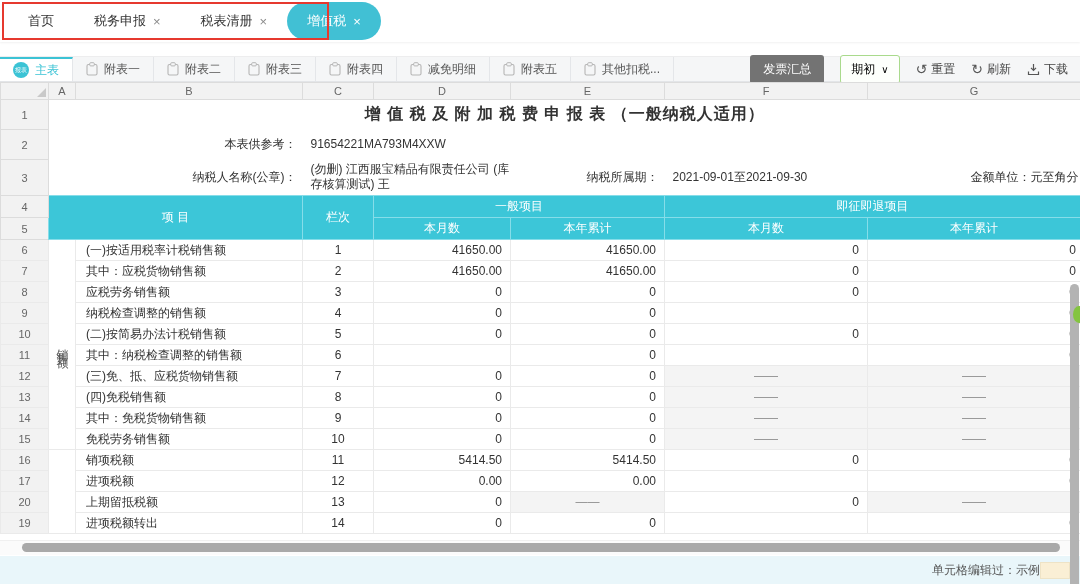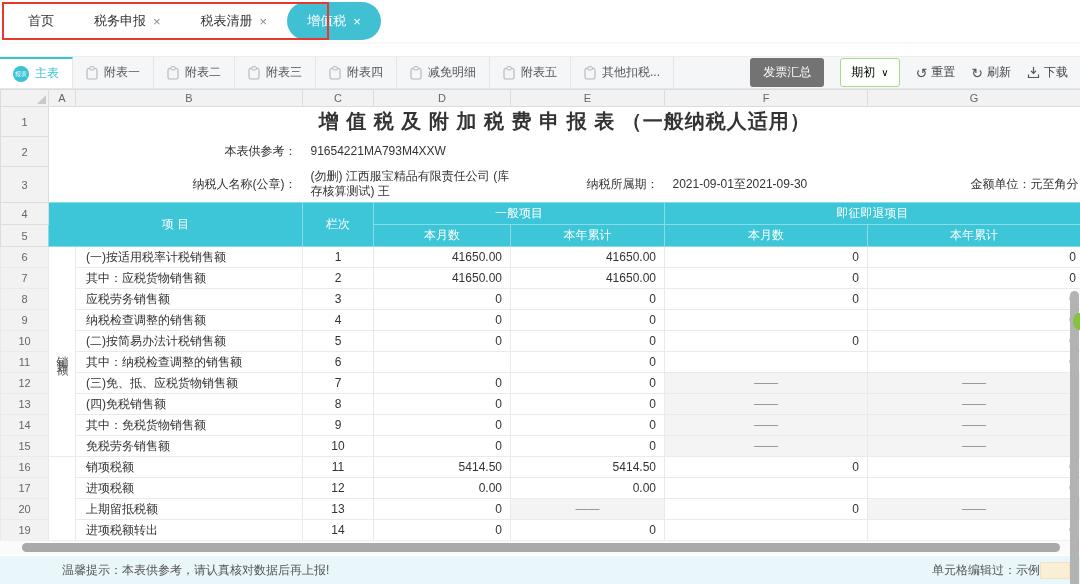--- a/index.html
+++ b/index.html
@@ -9,21 +9,21 @@
 
   
   .page-tabbar{position:relative;height:42px;display:flex;align-items:center;padding-left:8px;background:#fff;box-shadow:0 1px 2px rgba(0,0,0,.06);}
   .page-tab{display:flex;align-items:center;height:38px;padding:0 20px;font-size:13px;color:#333;cursor:pointer;white-space:nowrap;}
   .page-tab .close{color:#8a8a8a;font-size:13px;margin-left:7px;}
   .page-tab.active{background:#41c0d4;color:#fff;border-radius:19px;}
   .page-tab.active .close{color:#fff;}
   .annotation-box{position:absolute;left:2px;top:2px;width:327px;height:38px;border:2px solid #e6392f;pointer-events:none;z-index:20;}
 
   
-  .toolbar{margin-top:14px;height:33px;background:#f5f6f7;border-top:1px solid #ededee;border-bottom:1px solid #e3e5e8;display:flex;align-items:stretch;}
+  .toolbar{margin-top:14px;height:26px;background:#f5f6f7;border-top:1px solid #ededee;border-bottom:1px solid #e3e5e8;display:flex;align-items:stretch;}
   .sheet-tabs{display:flex;}
   .sheet-tab{display:flex;align-items:center;gap:6px;padding:0 13px;font-size:12px;color:#555;border-right:1px solid #e4e6e9;cursor:pointer;white-space:nowrap;}
   .sheet-tab.active{background:#fff;border-top:2px solid #3bc3d5;color:#3bc3d5;}
   .badge{width:16px;height:16px;border-radius:50%;background:#3bc3d5;color:#fff;font-size:6px;line-height:1;display:flex;align-items:center;justify-content:center;flex:none;}
   .clip-icon{flex:none;display:block;}
   .toolbar-right{margin-left:auto;display:flex;align-items:center;gap:16px;padding-right:12px;}
   .btn-green{background:#737373;color:#fff;border:none;border-radius:3px;padding:6px 13px;font-size:12px;cursor:pointer;}
   .btn-outline{background:#fdfffc;color:#000000;border:1px solid #a9da8c;border-radius:3px;padding:5px 10px;font-size:12px;display:flex;gap:6px;align-items:center;cursor:pointer;}
   .btn-outline .caret{font-size:10px;}
   .tool-link{display:flex;align-items:center;gap:4px;font-size:12px;color:#444;cursor:pointer;}
@@ -31,21 +31,21 @@
 
   
   .sheet{position:relative;}
   table{border-collapse:collapse;table-layout:fixed;width:1080px;}
   th{background:#f2f2f2;border:1px solid #dcdcdc;font-weight:normal;font-size:11px;color:#666;height:17px;padding:0;}
   th.corner{position:relative;}
   th.corner:after{content:"";position:absolute;right:2px;bottom:2px;border-left:9px solid transparent;border-bottom:9px solid #c9c9c9;}
   td{font-size:12px;color:#333;padding:0;}
   td.rownum{background:#f2f2f2;border:1px solid #dcdcdc;text-align:center;font-size:11px;color:#666;}
   tr.free td.blank{border:none;background:#fff;}
-  .title-cell{text-align:center;font-weight:bold;font-size:20px;color:#333;letter-spacing:1px;border:none;}
+  .title-cell{text-align:center;font-weight:bold;font-size:16px;color:#333;letter-spacing:1px;border:none;}
   .lbl-r{text-align:right;padding-right:6px;border:none;}
   .val-l{text-align:left;padding-left:8px;border:none;line-height:15px;}
   .unit-r{text-align:right;border:none;white-space:nowrap;overflow:hidden;padding-right:2px;}
   tr.thead-teal td.hd{background:#3cc6d8;color:#fff;text-align:center;border:1px solid #86dde9;font-size:12px;}
   tr.data td{border:1px solid #eaeaea;height:21px;}
   td.section-cell{text-align:center;color:#555;background:#fff;}
   .vtext{writing-mode:vertical-rl;text-orientation:upright;letter-spacing:3px;font-size:12px;display:inline-block;}
   td.item-label{padding-left:10px;text-align:left;}
   td.lan-ci{text-align:center;}
   td.val{text-align:right;padding-right:8px;}
@@ -358,20 +358,19 @@
         </tbody>
     </table>
     <div class="vscroll"></div>
     <div class="green-dot"></div>
   </div>
 
   <div class="hscroll-track"></div>
   <div class="hscroll"></div>
 
   <div class="footer">
-    <span class="tip">温馨提示：本表供参考，请认真核对数据后再上报!</span>
     <span class="right">
       <span>单元格编辑过：示例</span>
       <span class="swatch"></span>
     </span>
   </div>
 
 </div>
 
 </body></html>

